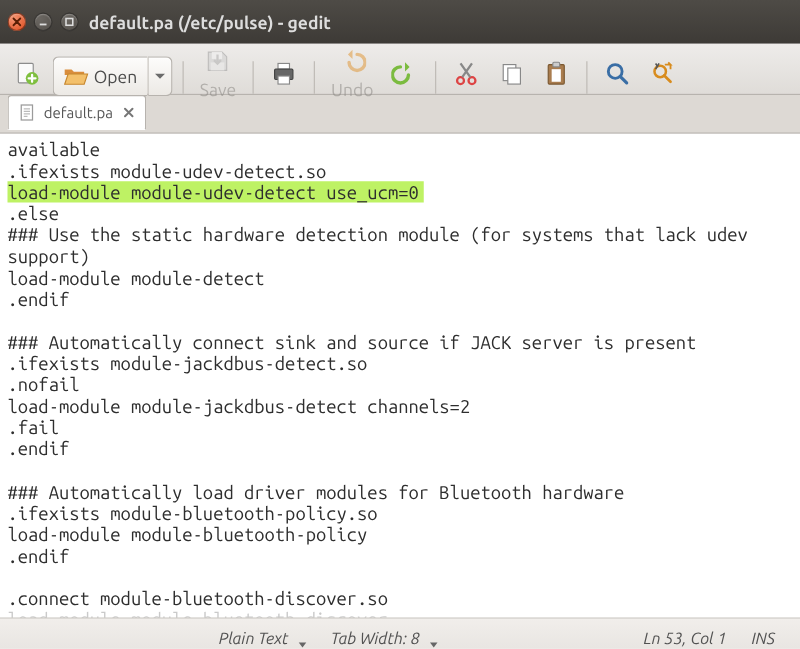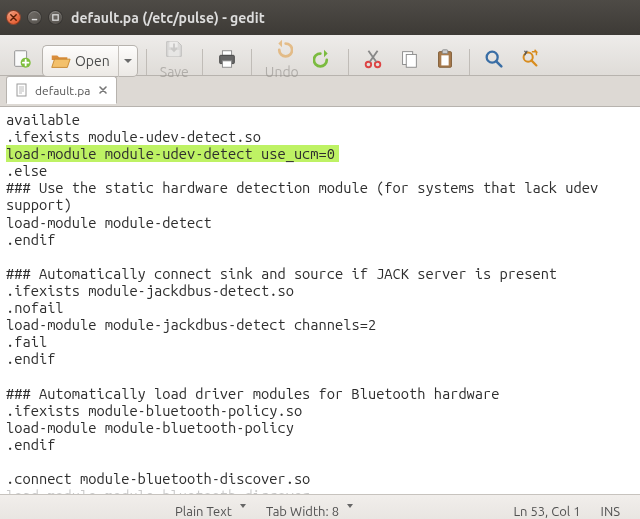--- a/index.html
+++ b/index.html
@@ -168,23 +168,24 @@
     display: flex;
     align-items: center;
     padding: 0 10px;
     font-size: 13px;
     color: #525252;
     gap: 0;
   }
   .sb-spacer-before { width: 155px; }
   .sb-cell {
     display: flex;
-    align-items: flex-start;
+    align-items: flex-end;
     gap: 6px;
     padding: 0 10px;
+    font-style: italic;
   }
   .chev-small {
     width: 0; height: 0;
     border-left: 3px solid transparent;
     border-right: 3px solid transparent;
     border-top: 4px solid #666;
     margin-left: 2px;
   }
   .sb-flex { flex: 1; }
 </style>

